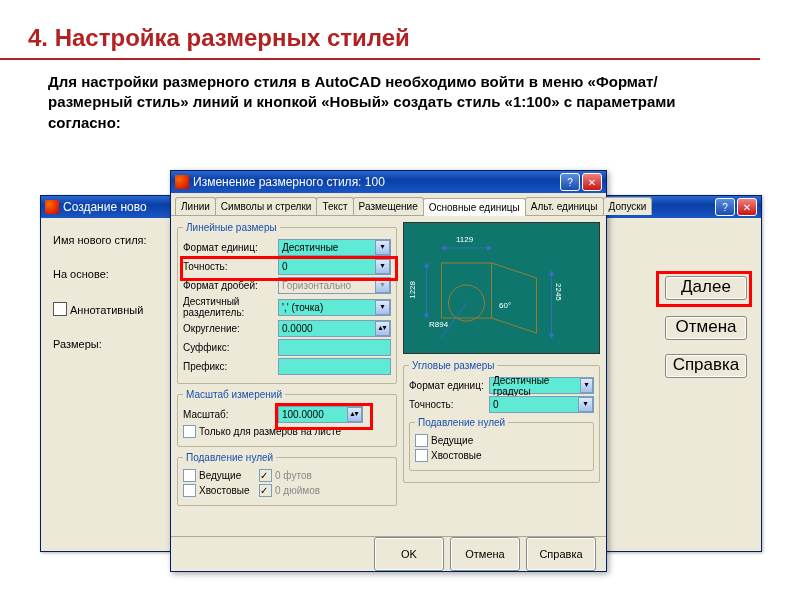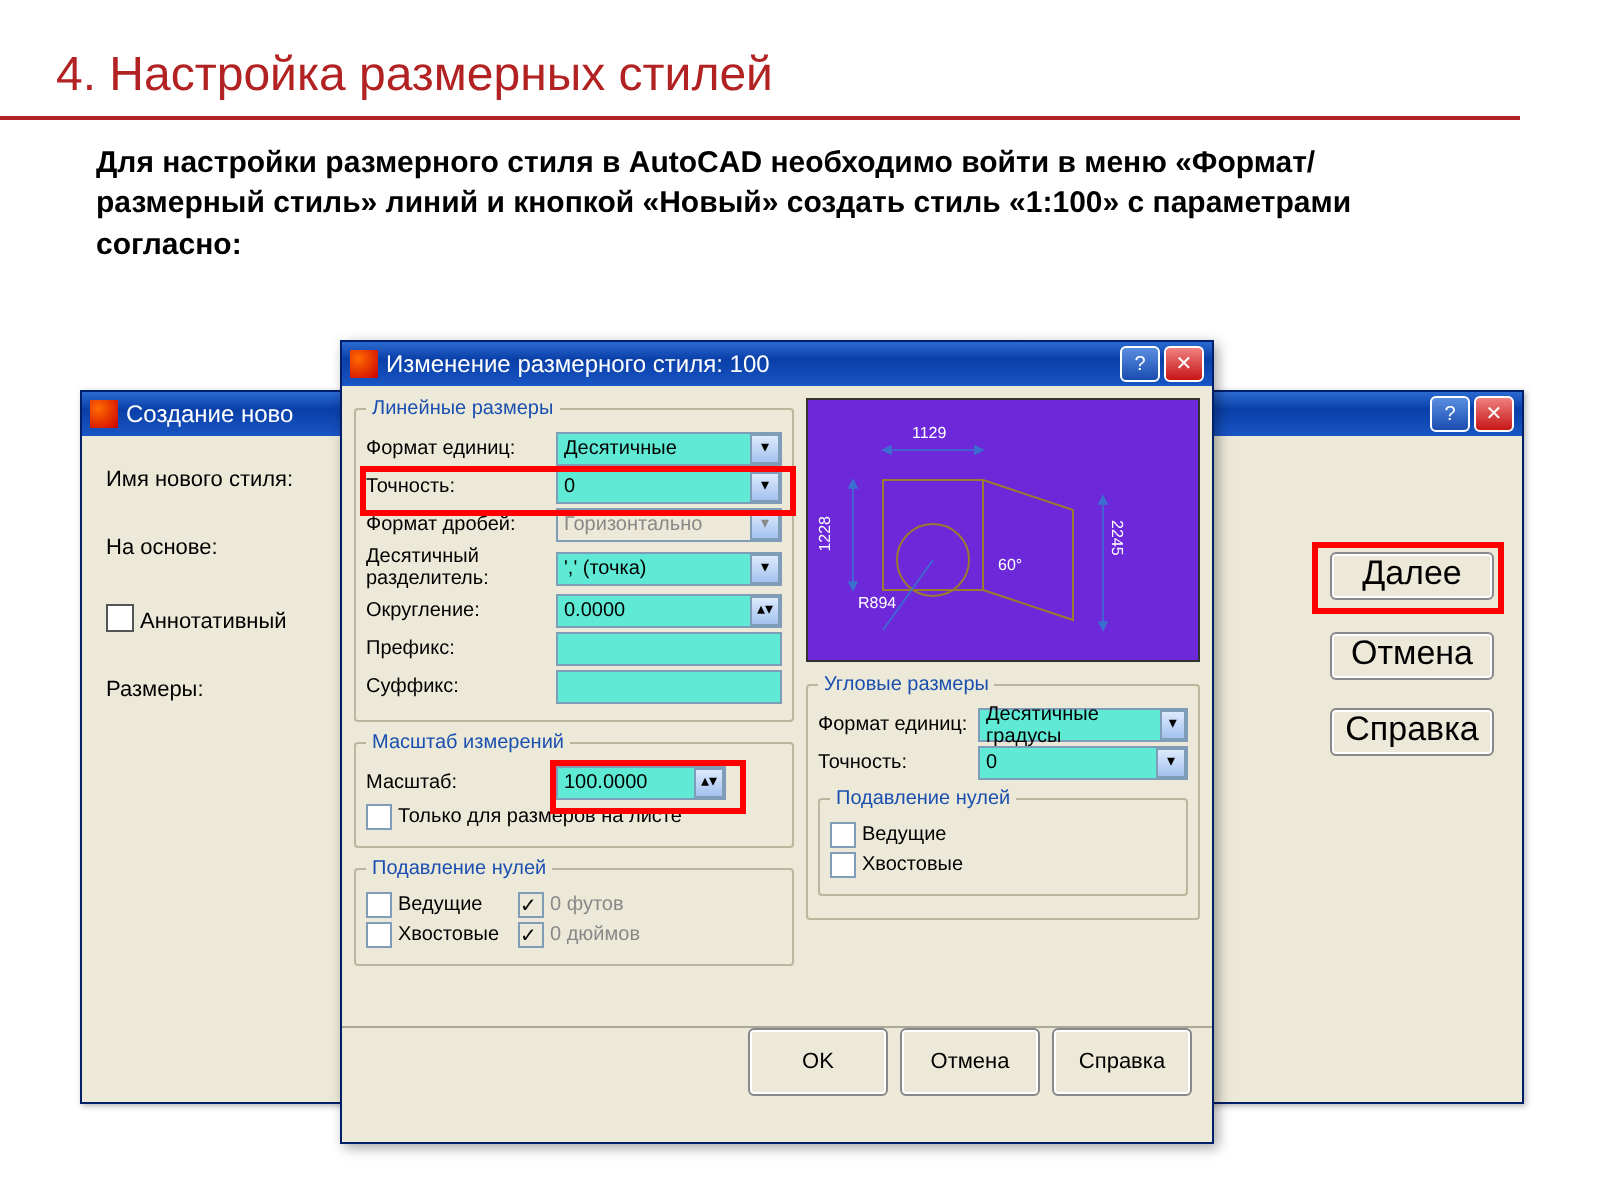--- a/index.html
+++ b/index.html
@@ -7,21 +7,21 @@
     font-family: Tahoma, Arial, sans-serif;
     background: #fff;
     width: 800px;
     height: 600px;
     position: relative;
     overflow: hidden;
   }
   .slide-title {
     color: #b22222;
     font-size: 24px;
-    font-weight: normal;
+    font-weight: bold;
     padding: 24px 0 6px 28px;
     border-bottom: 2px solid #b22222;
     margin: 0 40px 12px 0;
   }
   .slide-body {
     color: #000;
     font-size: 15px;
     font-weight: bold;
     padding: 0 60px 0 48px;
     line-height: 1.35;
@@ -149,21 +149,21 @@
     height: 17px;
     border: 1px solid #7f9db9;
     background: #5eead4;
     font-size: 10px;
     padding: 1px 3px;
     display: flex; align-items: center; justify-content: space-between;
   }
   .combo.dis { background: #ece9d8; color: #888; }
   .car { width: 13px; height: 13px; background: linear-gradient(#ddeafd,#a3c2ee); border: 1px solid #7f9db9; margin: -1px -3px -1px 3px; font-size: 8px; text-align: center; line-height: 11px; }
   .preview {
-    background: #6d28d9;
+    background: #0f766e;
     height: 130px;
     border: 1px solid #333;
     position: relative;
     color: #fff;
     font-size: 8px;
   }
   .dimtxt { position: absolute; color: #fff; }
   .btn-row {
     height: 34px;
     border-top: 1px solid #aca899;
@@ -216,20 +216,29 @@
 
   <div class="win-front">
     <div class="titlebar">
       <span class="sys-icon"></span>
       <span class="ttl">Изменение размерного стиля: 100</span>
       <div class="tbtns">
         <div class="tbtn">?</div>
         <div class="tbtn close">✕</div>
       </div>
     </div>
+    <div class="tabbar">
+      <div class="tab">Линии</div>
+      <div class="tab">Символы и стрелки</div>
+      <div class="tab">Текст</div>
+      <div class="tab">Размещение</div>
+      <div class="tab active">Основные единицы</div>
+      <div class="tab">Альт. единицы</div>
+      <div class="tab">Допуски</div>
+    </div>
 
     <div class="front-body">
       <div class="col-left">
         <fieldset>
           <legend>Линейные размеры</legend>
           <div class="frow">
               <span class="flab">Формат единиц:</span>
             <span class="fctl">
                 <span class="combo">
                   <span>Десятичные</span>
@@ -268,27 +277,27 @@
           <div class="frow">
               <span class="flab">Округление:</span>
             <span class="fctl">
                 <span class="combo">
                   <span>0.0000</span>
                   <span class="car">▴▾</span>
                 </span>
               </span>
           </div>
           <div class="frow">
+              <span class="flab">Суффикс:</span>
+            <span class="fctl">
+                <span class="txt"></span>
+              </span>
+          </div>
+          <div class="frow">
               <span class="flab">Префикс:</span>
-            <span class="fctl">
-                <span class="txt"></span>
-              </span>
-          </div>
-          <div class="frow">
-              <span class="flab">Суффикс:</span>
             <span class="fctl">
                 <span class="txt"></span>
               </span>
           </div>
         </fieldset>
 
         <fieldset>
           <legend>Масштаб измерений</legend>
           <div class="frow" style="position:relative">
               <span class="flab">Масштаб:</span>

